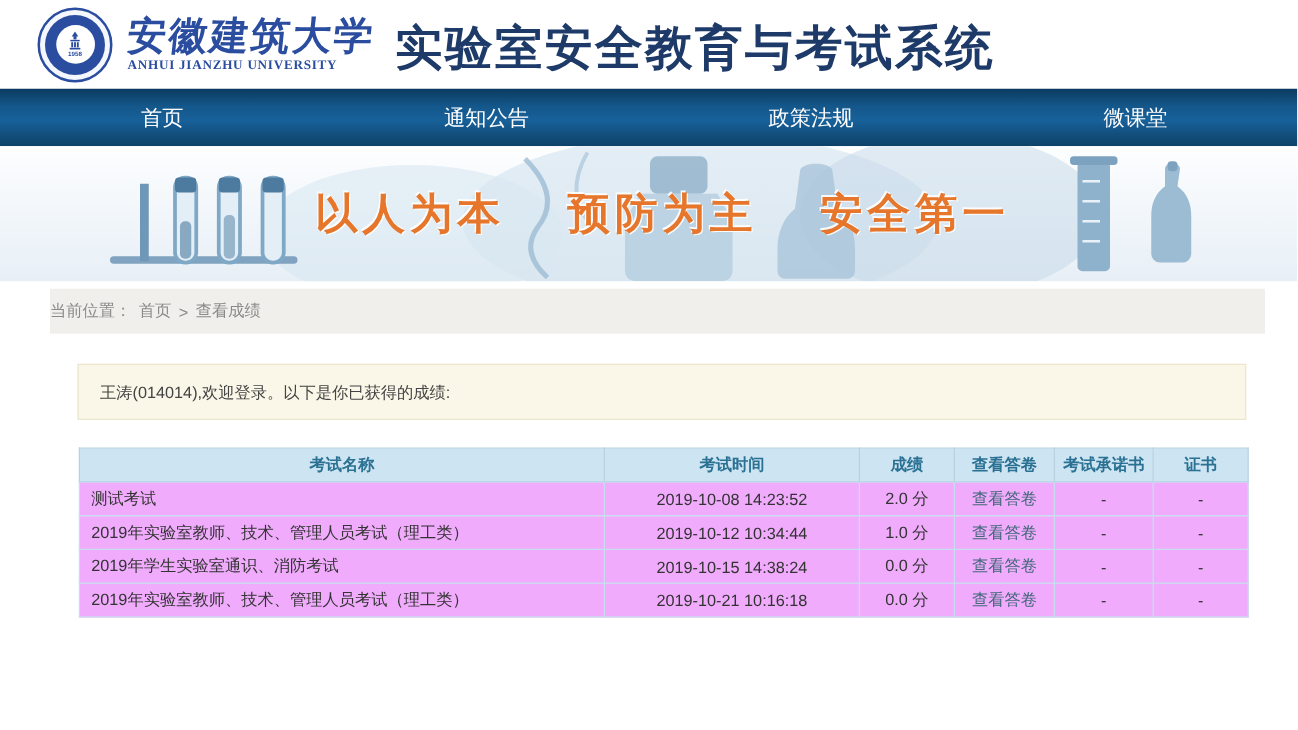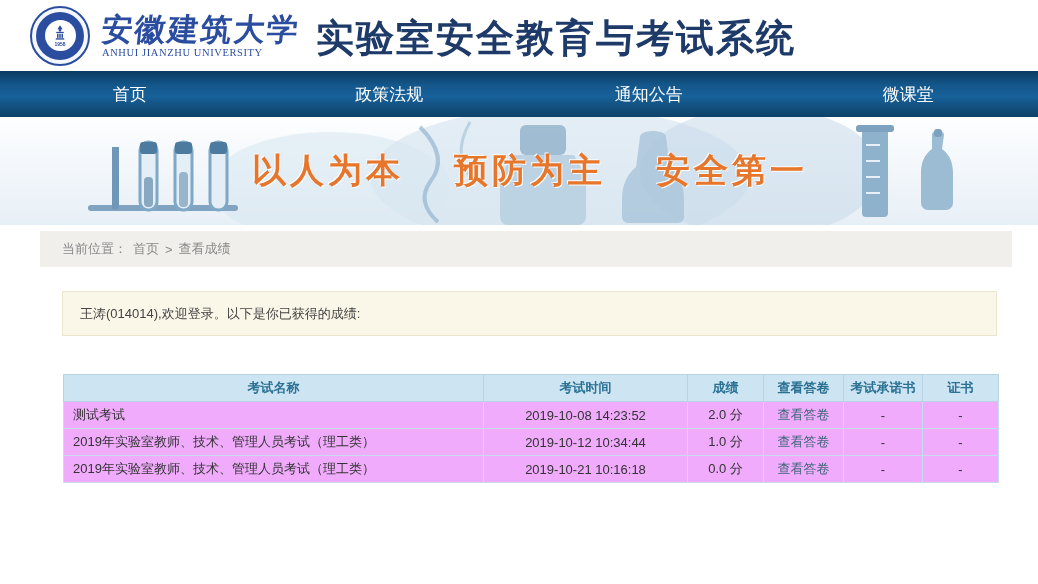--- a/index.html
+++ b/index.html
@@ -12,52 +12,52 @@
   .seal { width: 60px; height: 60px; border-radius: 50%; border: 2px solid #2b4da0; background: #f4f7fd;
           display: flex; align-items: center; justify-content: center; flex: 0 0 auto; }
   .seal-ring { width: 48px; height: 48px; border-radius: 50%; background: #2b4da0;
                display: flex; align-items: center; justify-content: center; }
   .seal-center { width: 31px; height: 31px; border-radius: 50%; background: #fff;
                  display: flex; flex-direction: column; align-items: center; justify-content: center; }
   .seal-year { font-size: 5px; color: #2b4da0; font-weight: bold; line-height: 1; }
   .uni-names { margin-left: 12px; }
   .uni-cn { font-size: 31px; font-weight: bold; color: #2b4da0; transform: skewX(-6deg);
             letter-spacing: 2px; line-height: 1.05; font-family: "DejaVu Serif", "Liberation Serif", serif; }
-  .uni-en { font-size: 10.5px; font-weight: normal; color: #2b4da0; letter-spacing: 0.6px; margin-top: 2px;
+  .uni-en { font-size: 10.5px; font-weight: bold; color: #2b4da0; letter-spacing: 0.6px; margin-top: 2px;
             font-family: "Liberation Serif", "DejaVu Serif", serif; }
   .system-title { font-size: 38px; color: #1d3a69; margin: 6px 0 0 16px; font-weight: bold; letter-spacing: 2px; }
 
   
   .main-nav { height: 46px; display: flex;
               background: linear-gradient(#0b3a60 0%, #14578a 30%, #17619a 55%, #124e7c 80%, #0d4268 100%); }
   .nav-item { flex: 1; display: flex; align-items: center; justify-content: center;
               color: #ffffff; font-size: 17px; cursor: pointer; }
 
   
   .banner { height: 108px; position: relative; overflow: hidden;
             background: linear-gradient(#fdfefe, #e9f1f7); }
   .banner svg { position: absolute; left: 0; top: 0; }
   .slogan { position: absolute; left: 252px; top: 50%; transform: translateY(-50%);
             display: flex; gap: 50px; font-size: 34px; font-weight: bold; color: #e5762b;
             letter-spacing: 4px; white-space: nowrap;
             text-shadow: 1px 1px 0 rgba(255,255,255,.9), -1px -1px 0 rgba(255,255,255,.9); }
 
   
   .breadcrumb-bar { margin: 6px 26px 0 40px; height: 36px; background: #f1efec;
-                    display: flex; align-items: center; padding-left: 22px;
+                    display: flex; align-items: center; 
                     font-size: 13px; color: #8a8a8a; gap: 6px; }
   .breadcrumb-bar a { color: #8a8a8a; text-decoration: none; cursor: pointer; }
 
   
   .welcome-box { margin: 24px 41px 11px 62px; height: 45px; background: #faf7e8;
                  border: 1px solid #ece6cf; display: flex; align-items: center;
                  padding-left: 17px; font-size: 13px; color: #444444; }
 
   
-  .scores-table { margin: 38px 40px 0 63px; width: 935px; border-collapse: collapse;
+  .scores-table { margin: 22px 40px 0 63px; width: 935px; border-collapse: collapse;
                   font-size: 13px; table-layout: fixed; }
   .scores-table th { background: #cde4f2; color: #2a7193; font-weight: bold; height: 27px;
                      border: 1px solid #b7d3e3; text-align: center; padding: 0; }
   .scores-table td { height: 27px; border: 1px solid #c6dded; text-align: center;
                      color: #333333; padding: 0; background: #f0abfc; }
   .scores-table td.c-name { text-align: left; padding-left: 9px; }
   .answers-link { color: #44687a; text-decoration: none; cursor: pointer; }
   .col-name { width: 420px; } .col-time { width: 204px; } .col-score { width: 76px; }
   .col-answers { width: 80px; } .col-commit { width: 79px; } .col-cert { width: 76px; }
 </style>
@@ -86,22 +86,22 @@
     <div class="uni-names">
       <div class="uni-cn">安徽建筑大学</div>
       <div class="uni-en">ANHUI JIANZHU UNIVERSITY</div>
     </div>
     <h1 class="system-title">实验室安全教育与考试系统</h1>
   </header>
 
   <nav class="main-nav">
 
   <div class="nav-item">首页</div>
+      <div class="nav-item">通知公告</div>
       <div class="nav-item">政策法规</div>
-      <div class="nav-item">通知公告</div>
       <div class="nav-item">微课堂</div>
     </nav>
 
   <div class="banner">
     <svg width="1038" height="108" viewBox="0 0 1038 108">
       <defs>
         <linearGradient id="bgg" x1="0" y1="0" x2="0" y2="1">
           <stop offset="0" stop-color="#fdfeff"></stop>
             <stop offset="1" stop-color="#e7eff6"></stop>
         </linearGradient>
@@ -200,20 +200,30 @@
         <td class="c-name">2019年实验室教师、技术、管理人员考试（理工类）</td>
         <td>2019-10-12 10:34:44</td>
         <td>1.0 分</td>
         <td>
           <a class="answers-link">查看答卷</a>
         </td>
         <td>-</td>
         <td>-</td>
       </tr>
         <tr>
+        <td class="c-name">2019年学生实验室通识、消防考试</td>
+        <td>2019-10-15 14:38:24</td>
+        <td>0.0 分</td>
+        <td>
+          <a class="answers-link">查看答卷</a>
+        </td>
+        <td>-</td>
+        <td>-</td>
+      </tr>
+        <tr>
         <td class="c-name">2019年实验室教师、技术、管理人员考试（理工类）</td>
         <td>2019-10-21 10:16:18</td>
         <td>0.0 分</td>
         <td>
           <a class="answers-link">查看答卷</a>
         </td>
         <td>-</td>
         <td>-</td>
       </tr>
       </tbody>

